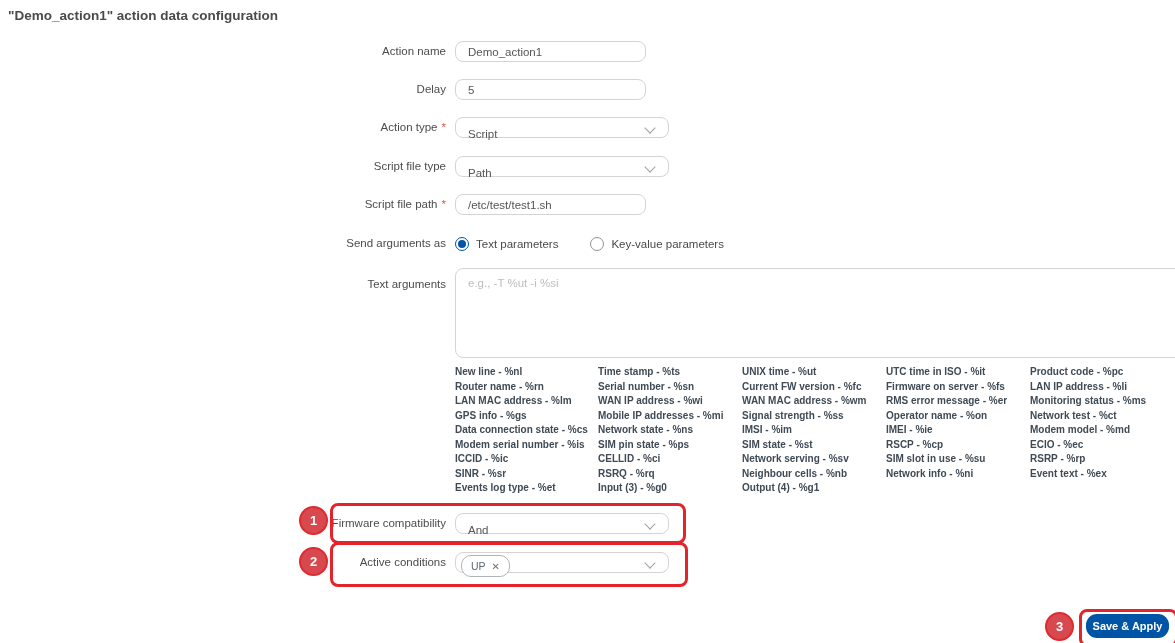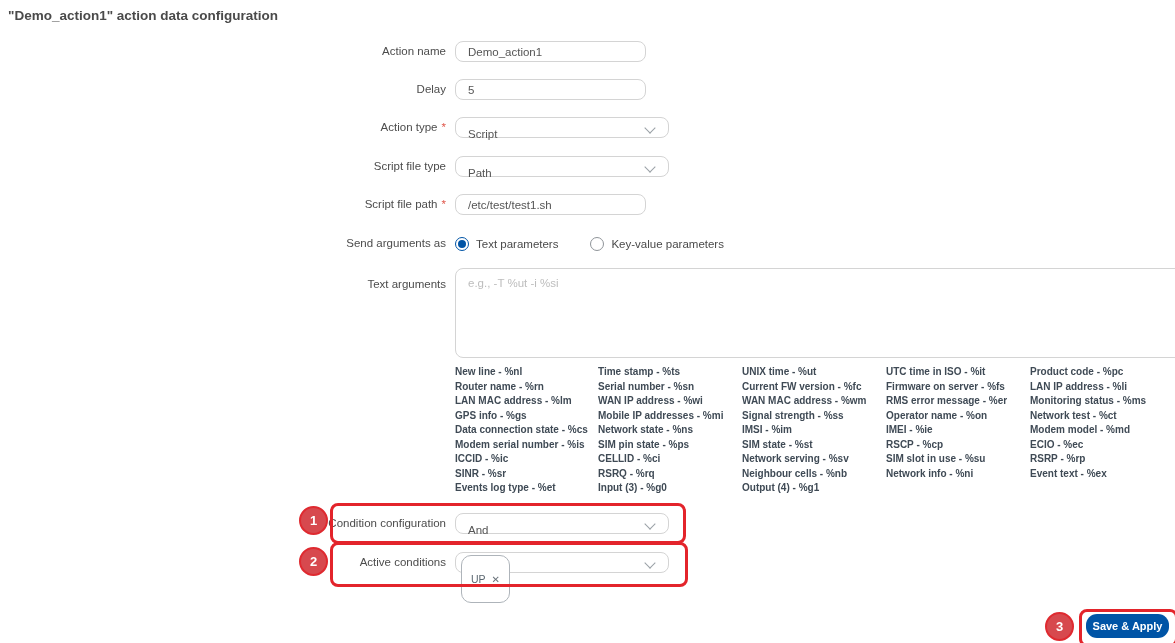--- a/index.html
+++ b/index.html
@@ -20,21 +20,21 @@
   .rb.checked{border:1.5px solid #0054a6;}
   .rb.checked::after{content:"";position:absolute;left:2px;top:2px;right:2px;bottom:2px;background:#0054a6;border-radius:50%;}
   .textarea{position:absolute;left:455px;top:0;width:807px;height:90px;box-sizing:border-box;border:1px solid #d4d4d4;border-radius:8px;padding:8px 12px;font-size:11.5px;color:#555;font-family:"Liberation Sans","DejaVu Sans",sans-serif;resize:none;outline:none;}
   .textarea::placeholder{color:#bdbdbd;}
   .vars{position:absolute;left:0;top:365px;width:1175px;}
   .var-col{position:absolute;top:0;width:142px;}
   .var-item{font-size:10px;font-weight:bold;color:#3f4a55;line-height:14.5px;white-space:nowrap;}
   .hl-box{position:absolute;border:3px solid #e3242b;border-radius:8px;background:transparent;pointer-events:none;z-index:3;}
   .badge{position:absolute;width:29px;height:29px;border-radius:50%;background:#d7494e;border:2px solid #df2a30;box-sizing:border-box;color:#fff;font-size:13px;font-weight:bold;display:flex;align-items:center;justify-content:center;z-index:4;}
   .tag-select{padding:0;}
-  .tag{position:absolute;left:5px;top:2px;display:inline-flex;align-items:center;gap:6px;border:1px solid #aeb4ba;border-radius:10px;padding:17px 9px;font-size:10.5px;color:#5b6770;background:#fff;}
+  .tag{position:absolute;left:5px;top:2px;display:inline-flex;align-items:center;gap:6px;border:1px solid #aeb4ba;border-radius:10px;padding:4px 9px;font-size:10.5px;color:#5b6770;background:#fff;}
   .tag-x{font-size:10px;color:#6a737b;cursor:pointer;}
   .save-btn{position:absolute;left:1086px;top:614px;width:83px;height:24px;background:#0054a6;color:#fff;font-weight:bold;font-size:11px;border:none;border-radius:11px;cursor:pointer;font-family:"Liberation Sans","DejaVu Sans",sans-serif;z-index:2;}
 </style>
 </head>
 <body>
 
 <div class="page">
 
   <h1 class="page-title">"Demo_action1" action data configuration</h1>
 
@@ -138,21 +138,21 @@
       <div class="var-item">Monitoring status - %ms</div>
       <div class="var-item">Network test - %ct</div>
       <div class="var-item">Modem model - %md</div>
       <div class="var-item">ECIO - %ec</div>
       <div class="var-item">RSRP - %rp</div>
       <div class="var-item">Event text - %ex</div>
     </div>
   </div>
 
   <div class="row" style="top:513px">
-    <div class="lbl">Condition configuration</div>
+    <div class="lbl">Firmware compatibility</div>
     <div class="select">
       <span class="select-value">And</span>
       <span class="chevron"></span>
     </div>
   </div>
 
   <div class="row" style="top:552px">
     <div class="lbl">Active conditions</div>
     <div class="select tag-select">
       <span class="tag">

